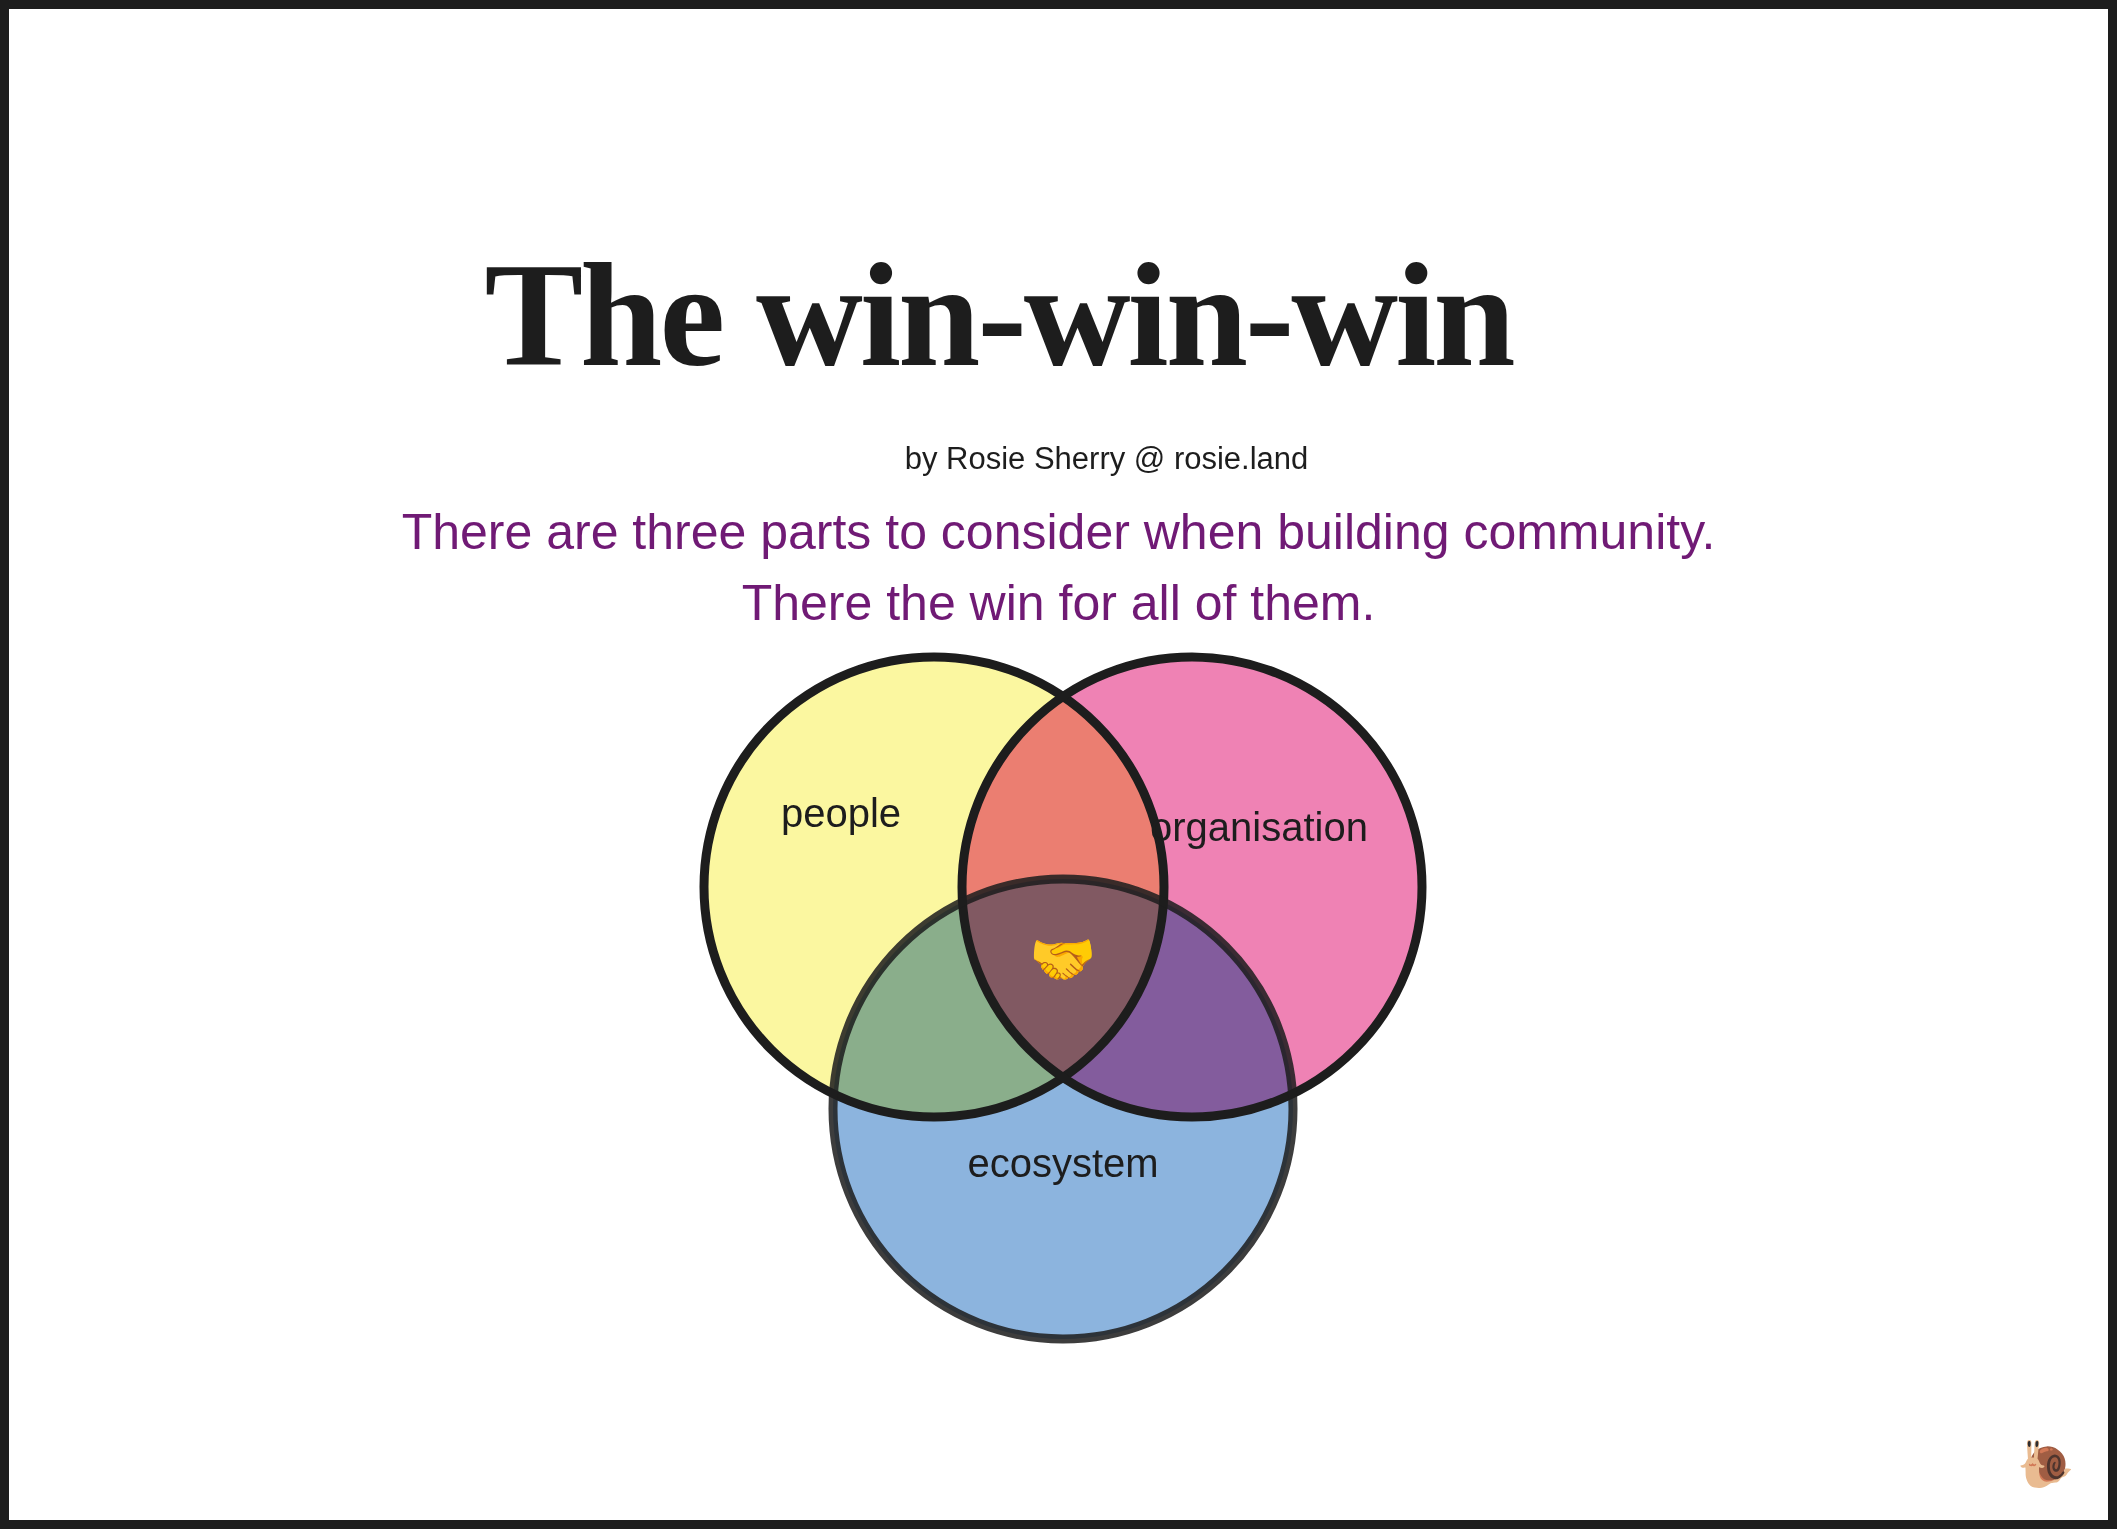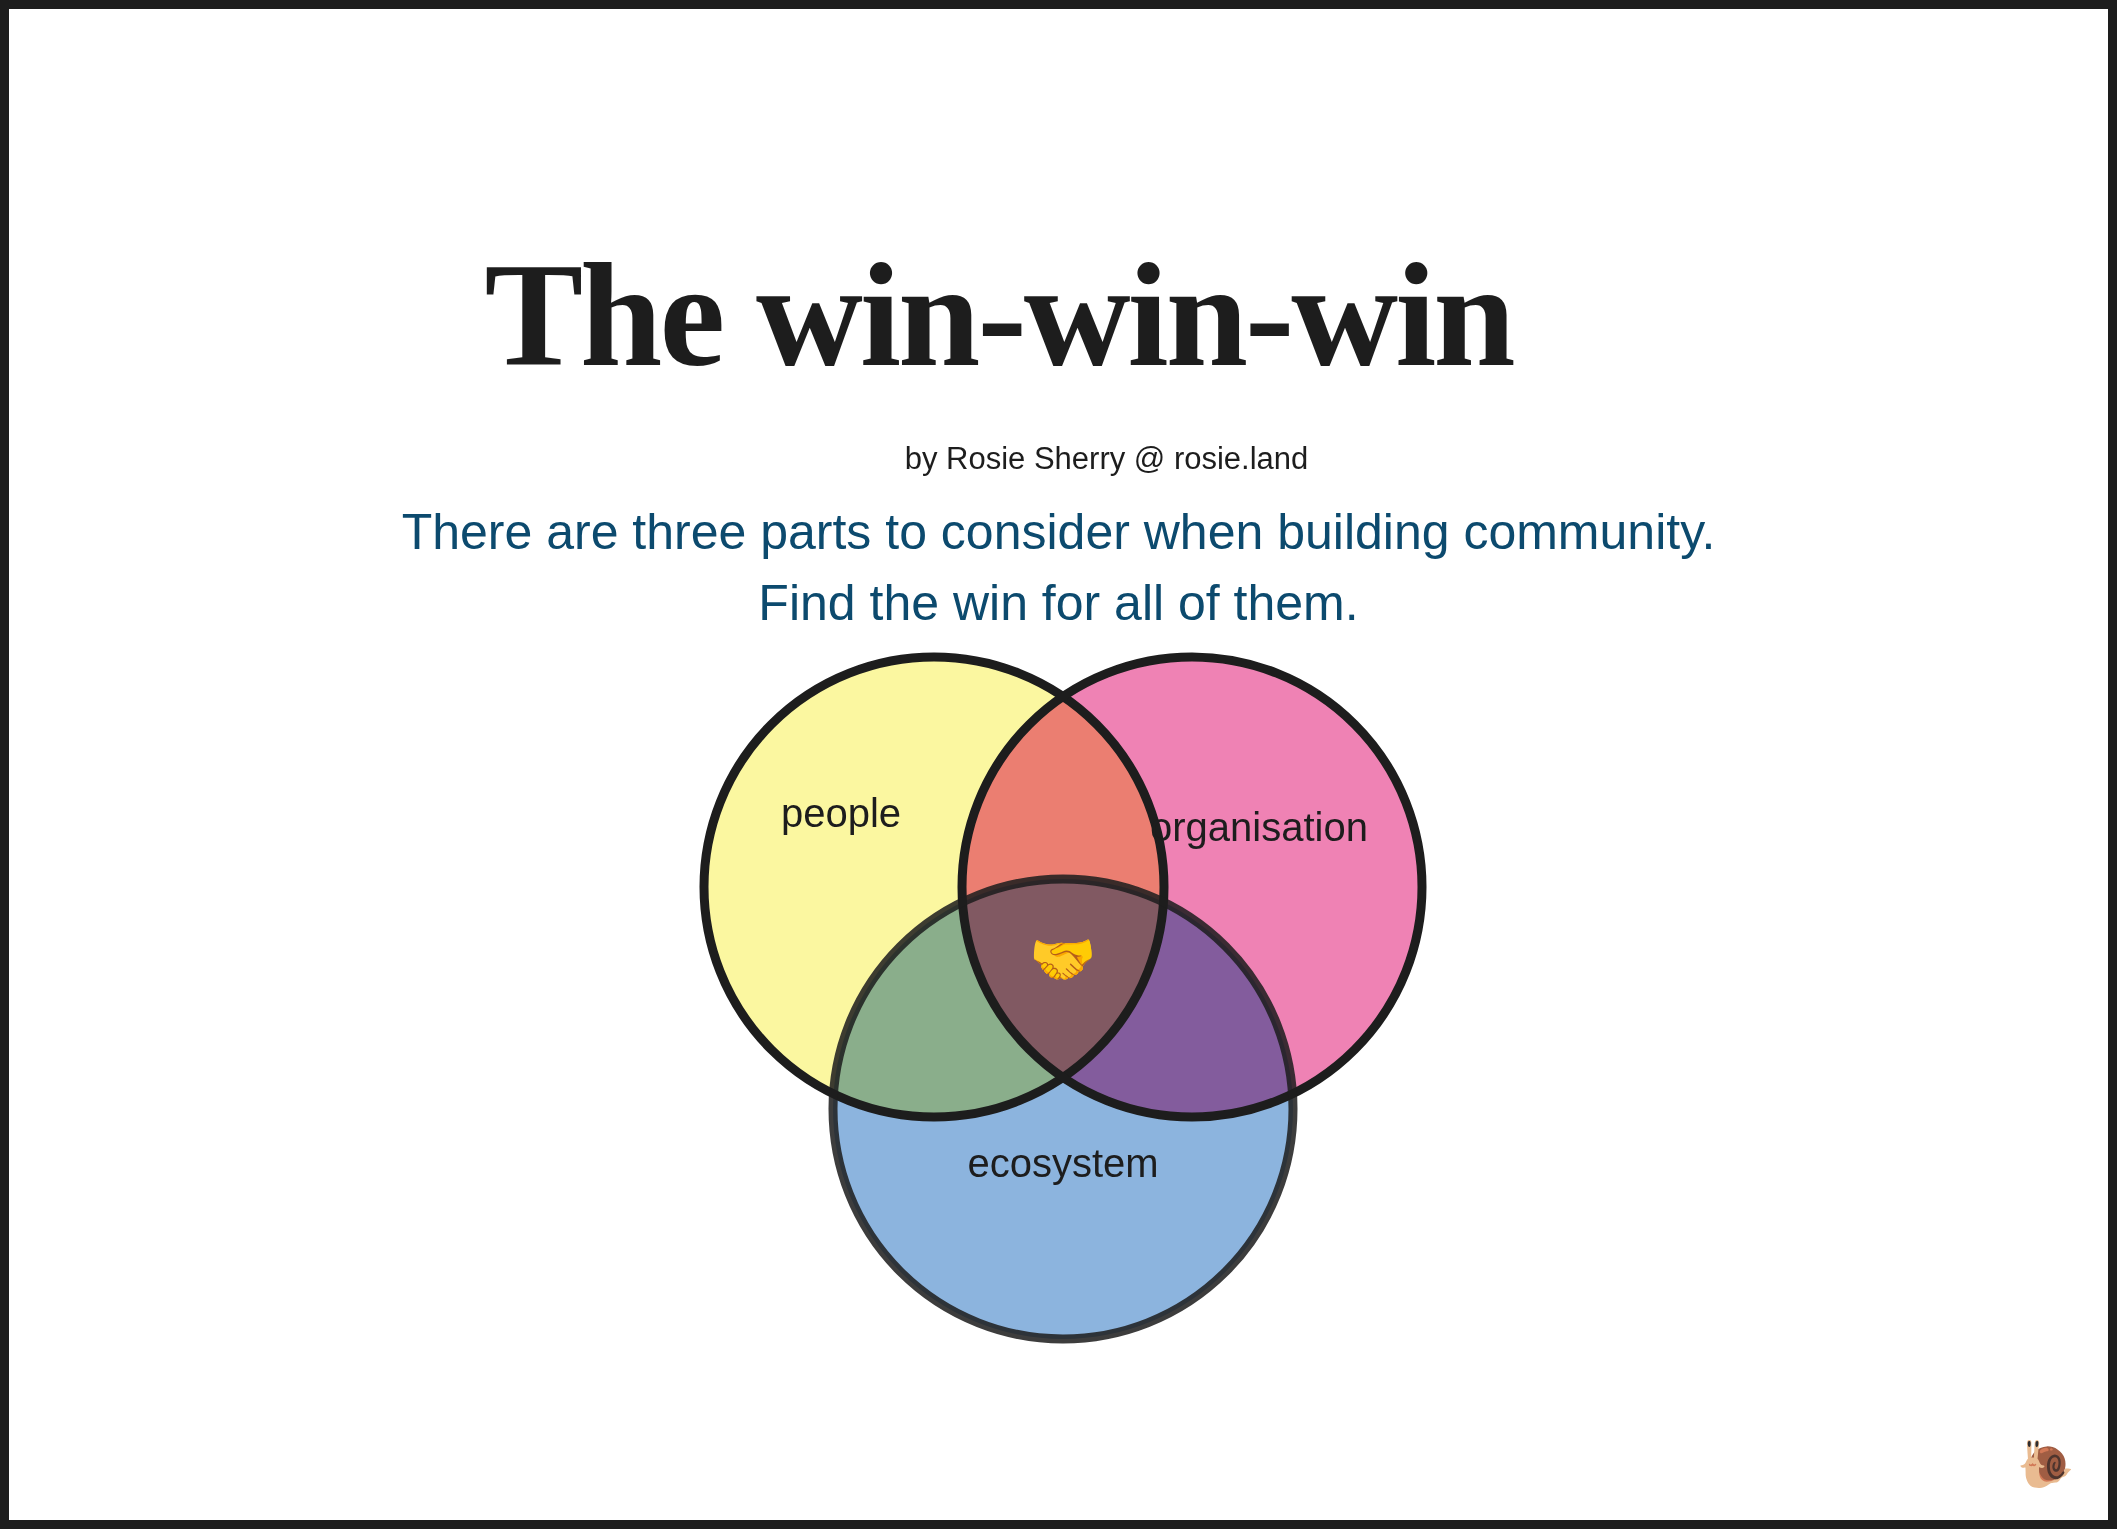--- a/index.html
+++ b/index.html
@@ -64,21 +64,21 @@
   }
 
   .subtitle {
     position: absolute;
     left: 0;
     top: 488px;
     width: 100%;
     text-align: center;
     font-size: 50px;
     line-height: 1.42;
-    color: #0c4a6e;
+    color: #701a75;
   }
   .subtitle-line { display: block; }
 
   
   .venn-wrap {
     position: absolute;
     left: 50%;
     top: 620px;
     transform: translateX(-50%);
     width: 840px;
@@ -126,21 +126,21 @@
   <div class="canvas">
 
     <div class="title-block">
       <h1 class="main-title">The win-win-win</h1>
     </div>
 
     <div class="byline">by Rosie Sherry @ rosie.land</div>
 
     <div class="subtitle">
       <span class="subtitle-line">There are three parts to consider when building community.</span>
-      <span class="subtitle-line">Find the win for all of them.</span>
+      <span class="subtitle-line">There the win for all of them.</span>
     </div>
 
     <div class="venn-wrap">
       <svg class="venn-svg" viewBox="0 0 840 740" xmlns="http://www.w3.org/2000/svg">
 
         <g style="mix-blend-mode: normal;">
           <g style="isolation: isolate;">
             <circle cx="295" cy="258" r="230" fill="#fbf7a0" style="mix-blend-mode: multiply;"></circle>
             <circle cx="553" cy="258" r="230" fill="#ef82b4" style="mix-blend-mode: multiply;"></circle>
             <circle cx="424" cy="480" r="230" fill="#8cb4de" style="mix-blend-mode: multiply;"></circle>

